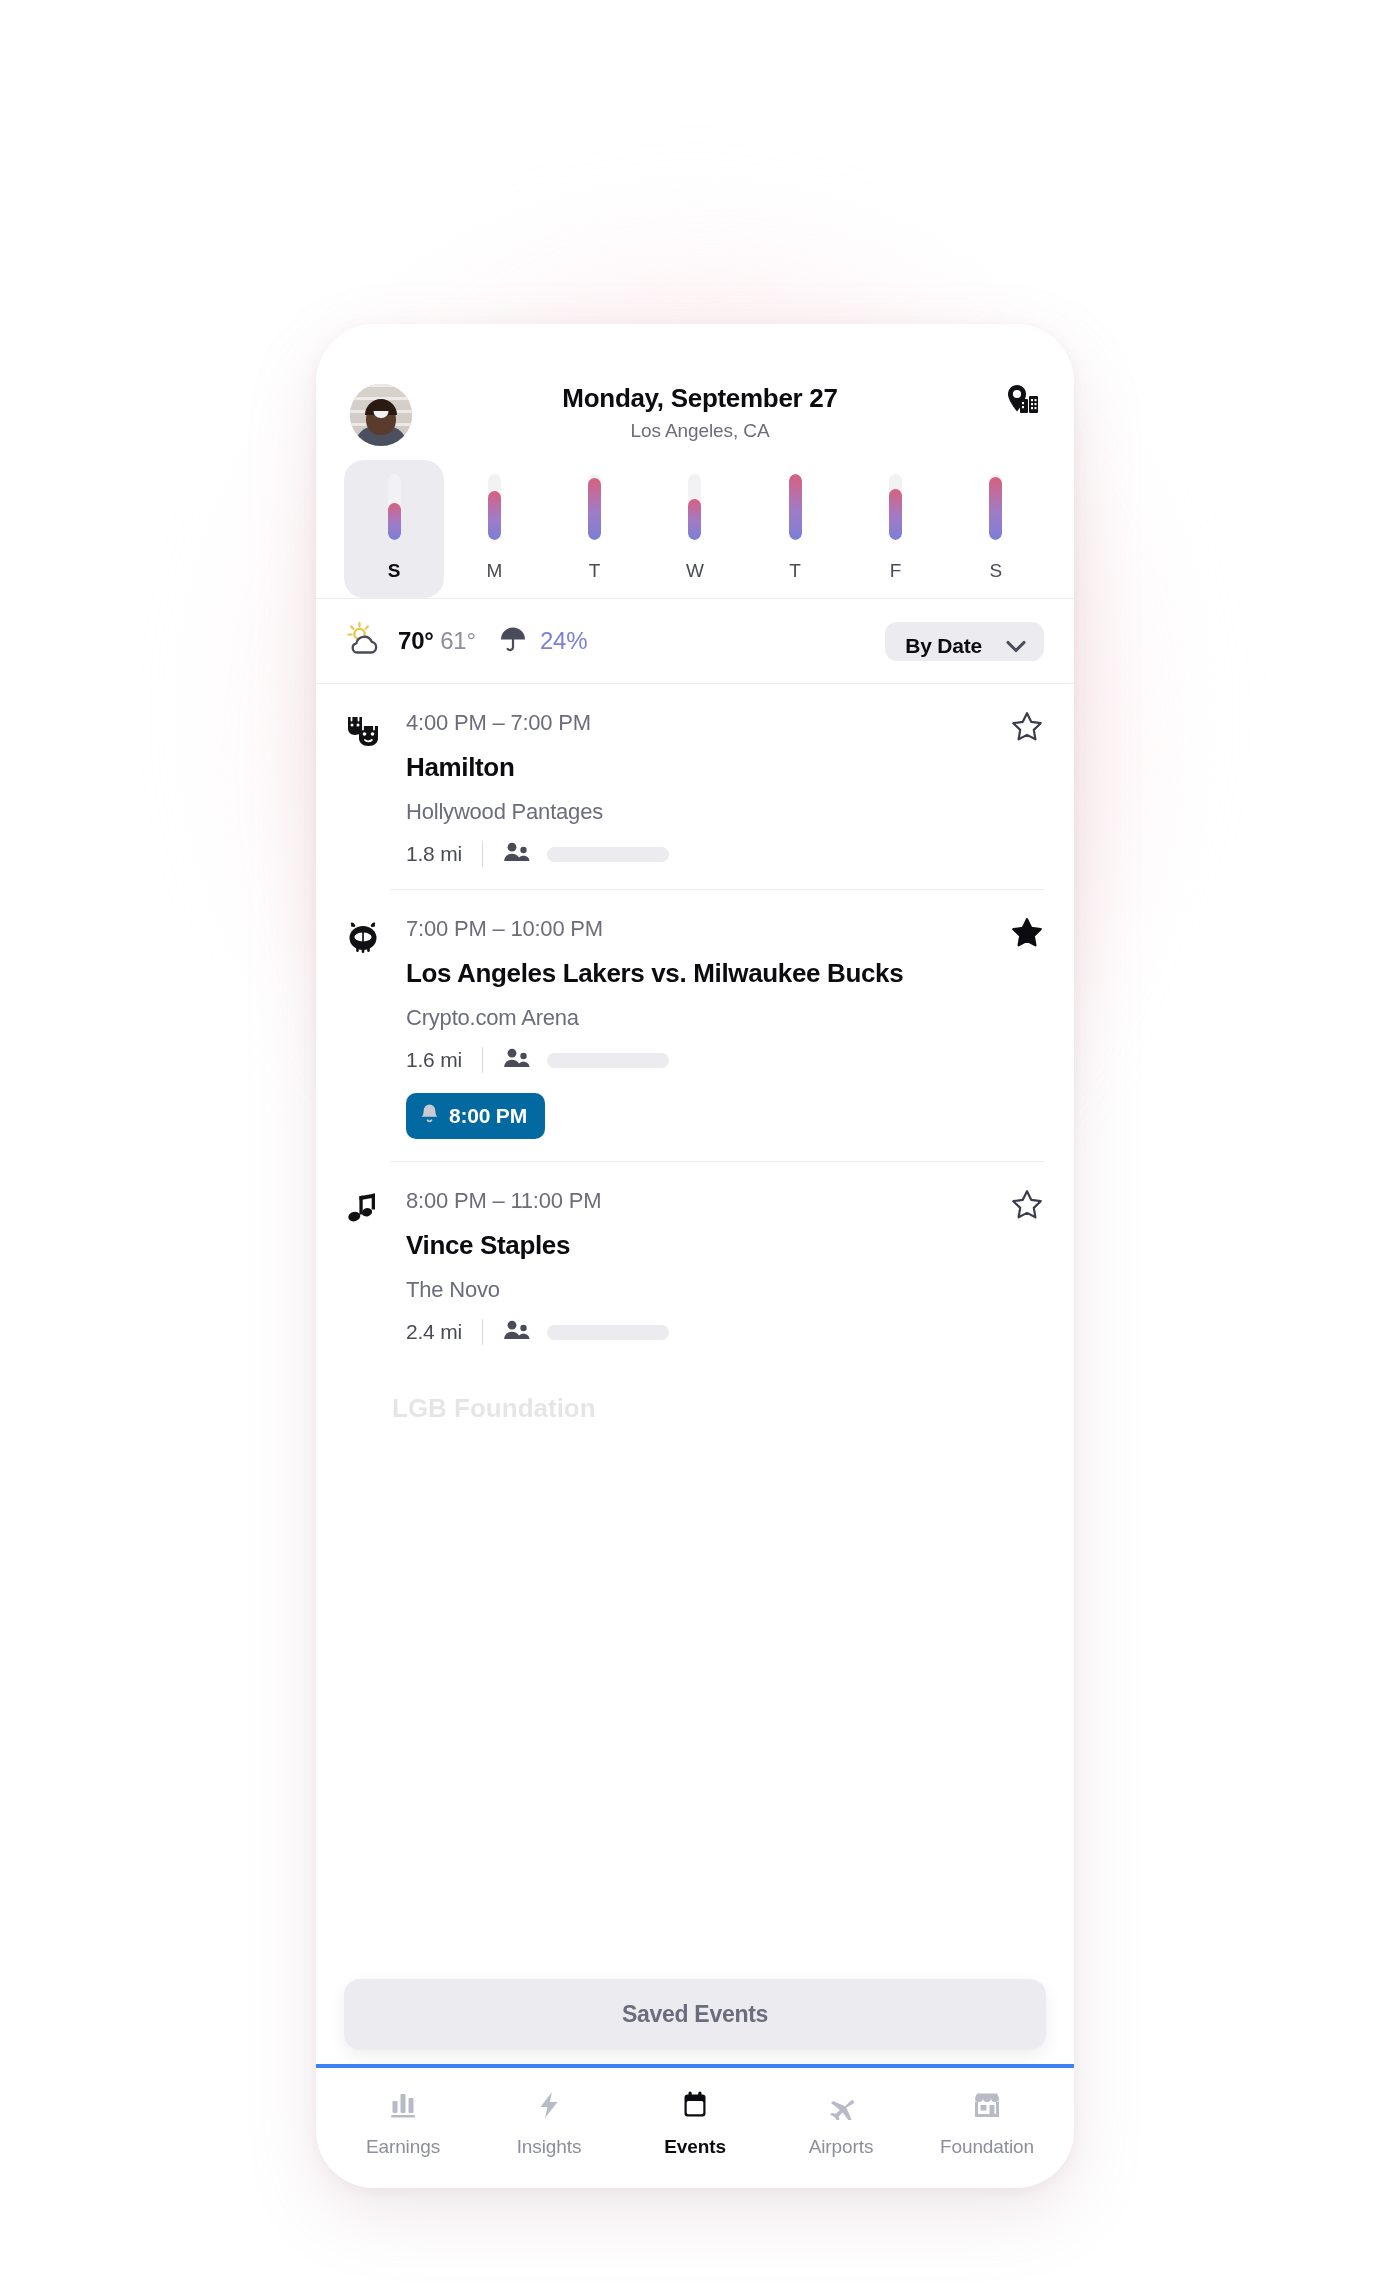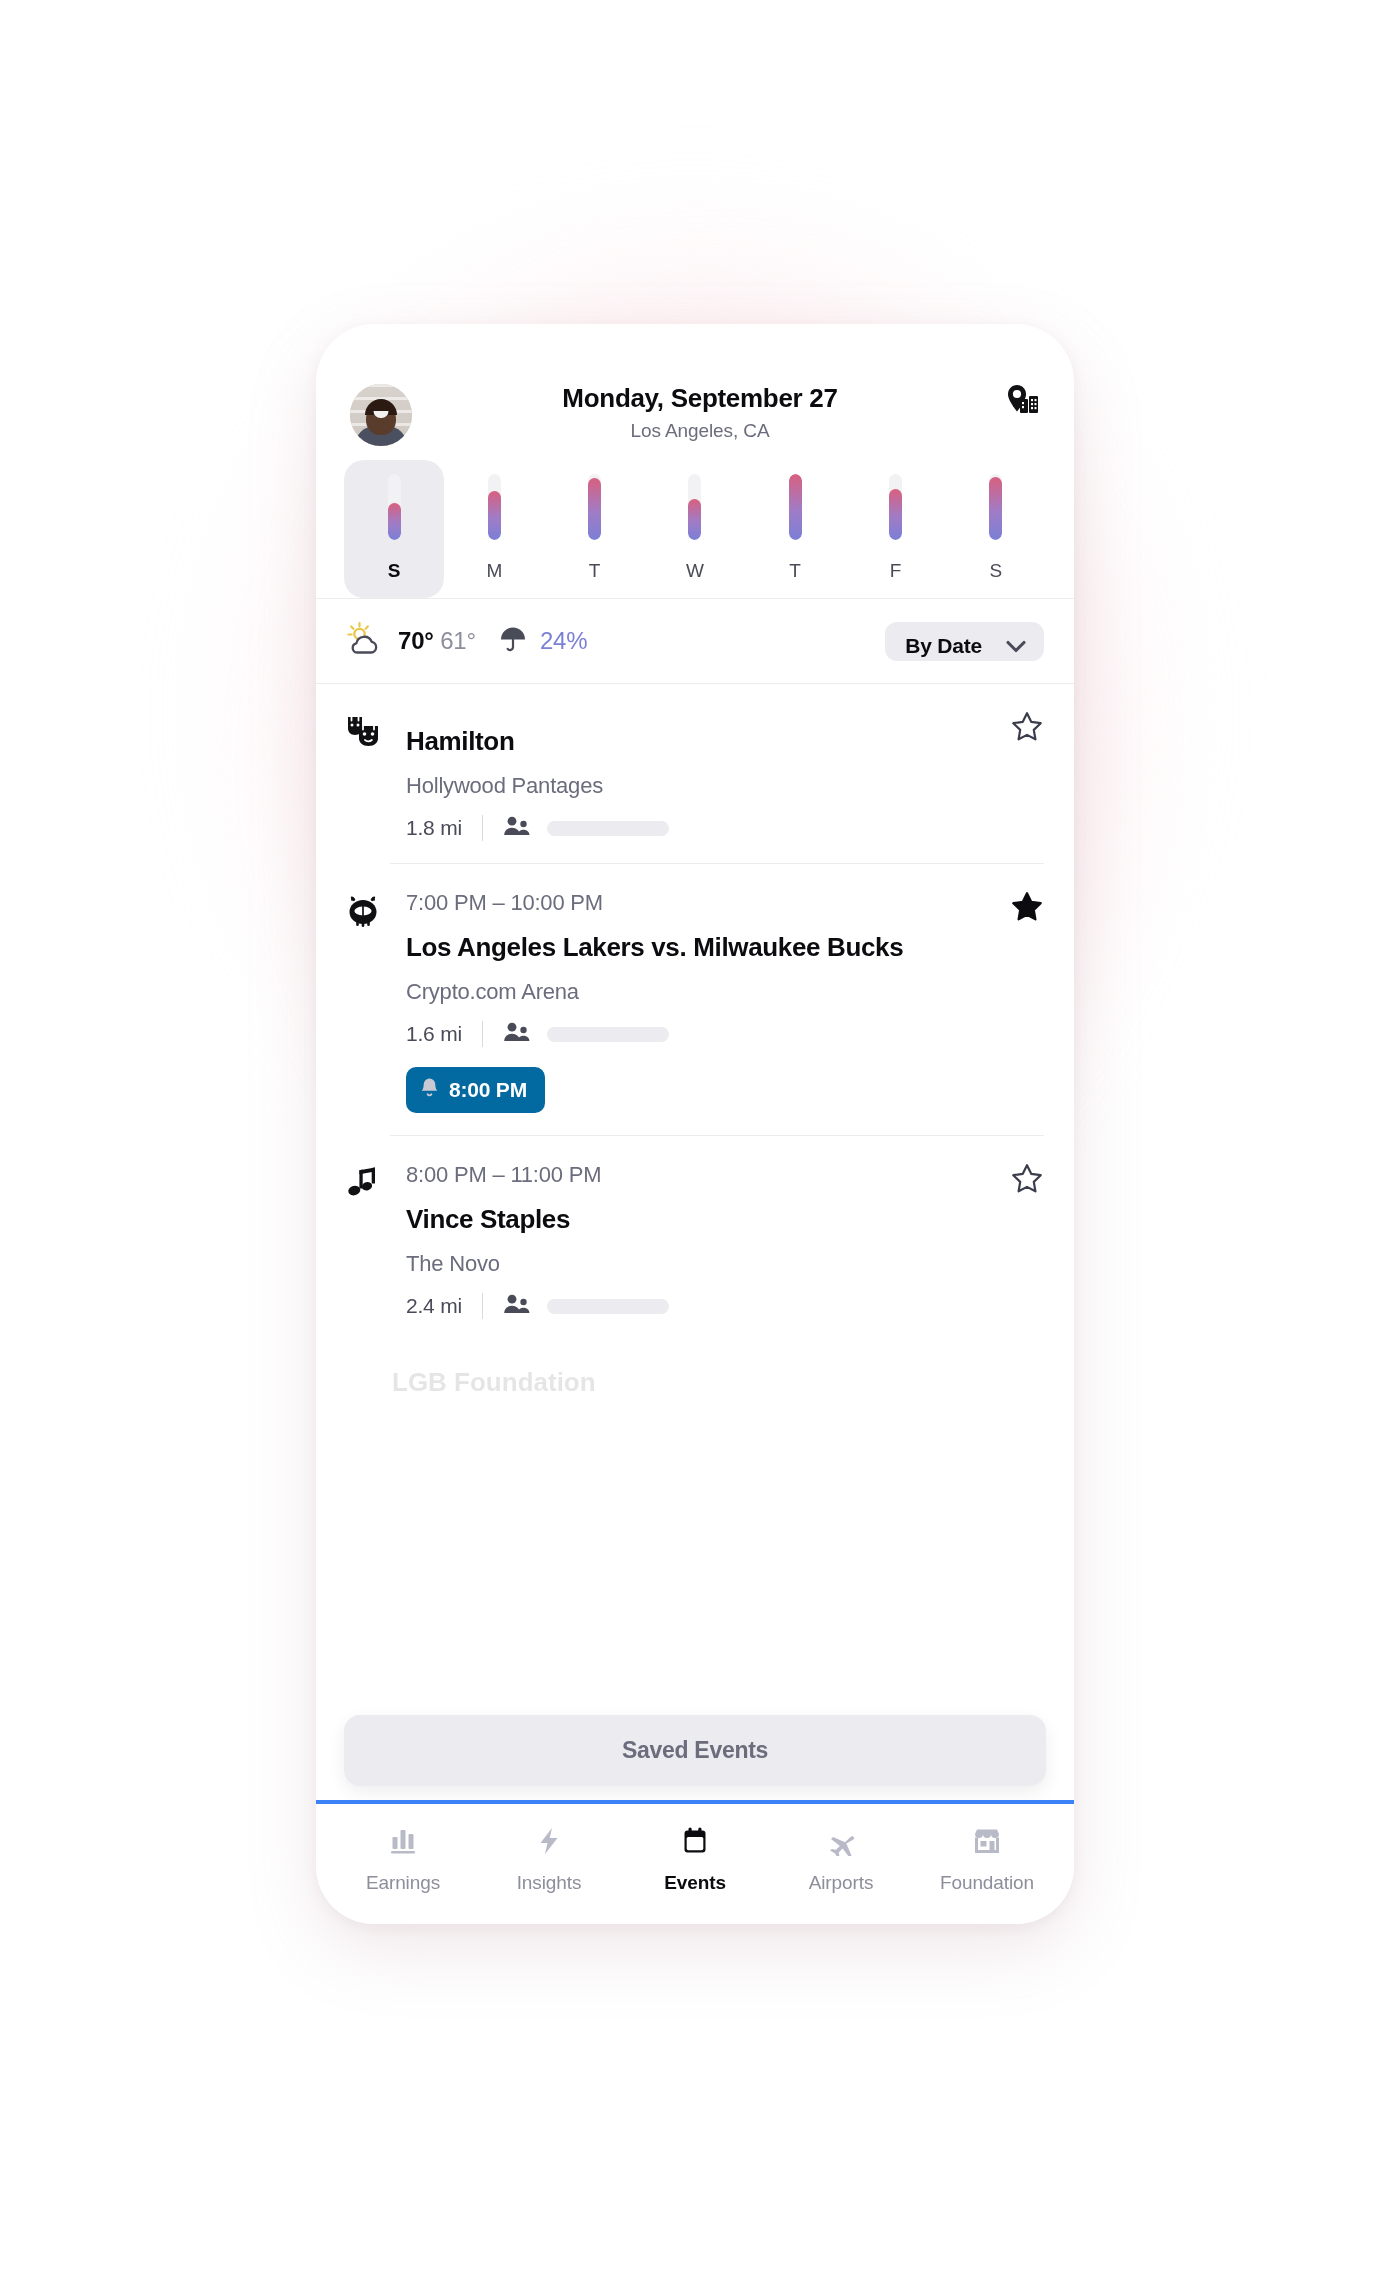--- a/index.html
+++ b/index.html
@@ -44,21 +44,21 @@
     filter: blur(26px);
     pointer-events: none;
   }
 
   
   #phone {
     position: absolute;
     left: 316px;
     top: 324px;
     width: 758px;
-    height: 1600px;
+    height: 1864px;
     background: #ffffff;
     border-radius: 58px;
     box-shadow: 0 26px 70px rgba(180,140,150,0.20), 0 4px 14px rgba(160,130,140,0.10);
     overflow: hidden;
     display: flex;
     flex-direction: column;
   }
 
   
   .header {
@@ -516,20 +516,21 @@
             <circle cx="6" cy="11" r="1.5" fill="#ffffff"></circle>
             <circle cx="12" cy="11" r="1.5" fill="#ffffff"></circle>
             <path d="M13 12h19v12.5c0 4-3.6 7.5-9.5 7.5S13 28.5 13 24.5V12z" fill="#111114"></path>
             <path d="M17 12v3.5M28 12v3.5" stroke="#ffffff" stroke-width="1.8" stroke-linecap="round"></path>
             <circle cx="18.5" cy="20" r="1.8" fill="#ffffff"></circle>
             <circle cx="26.5" cy="20" r="1.8" fill="#ffffff"></circle>
             <path d="M19 26c1.5 1.8 5 1.8 6.8 0" stroke="#ffffff" stroke-width="1.9" stroke-linecap="round" fill="none"></path>
           </svg>
         </div>
         <div class="ev-body">
+          <div class="ev-time">4:00 PM – 7:00 PM</div>
           <div class="ev-title">Hamilton</div>
           <div class="ev-venue">Hollywood Pantages</div>
           <div class="ev-meta">
             <span class="ev-dist">1.8 mi</span>
             <span class="meta-sep"></span>
             <span>
               <svg width="28" height="22" viewBox="0 0 28 22" fill="none">
                 <circle cx="9" cy="6.2" r="4.4" fill="#4a4b58"></circle>
                 <path d="M1.2 20c0-4.3 3.5-7.2 7.8-7.2s7.8 2.9 7.8 7.2z" fill="#4a4b58"></path>
                 <circle cx="20.5" cy="9" r="3.2" fill="#4a4b58"></circle>

